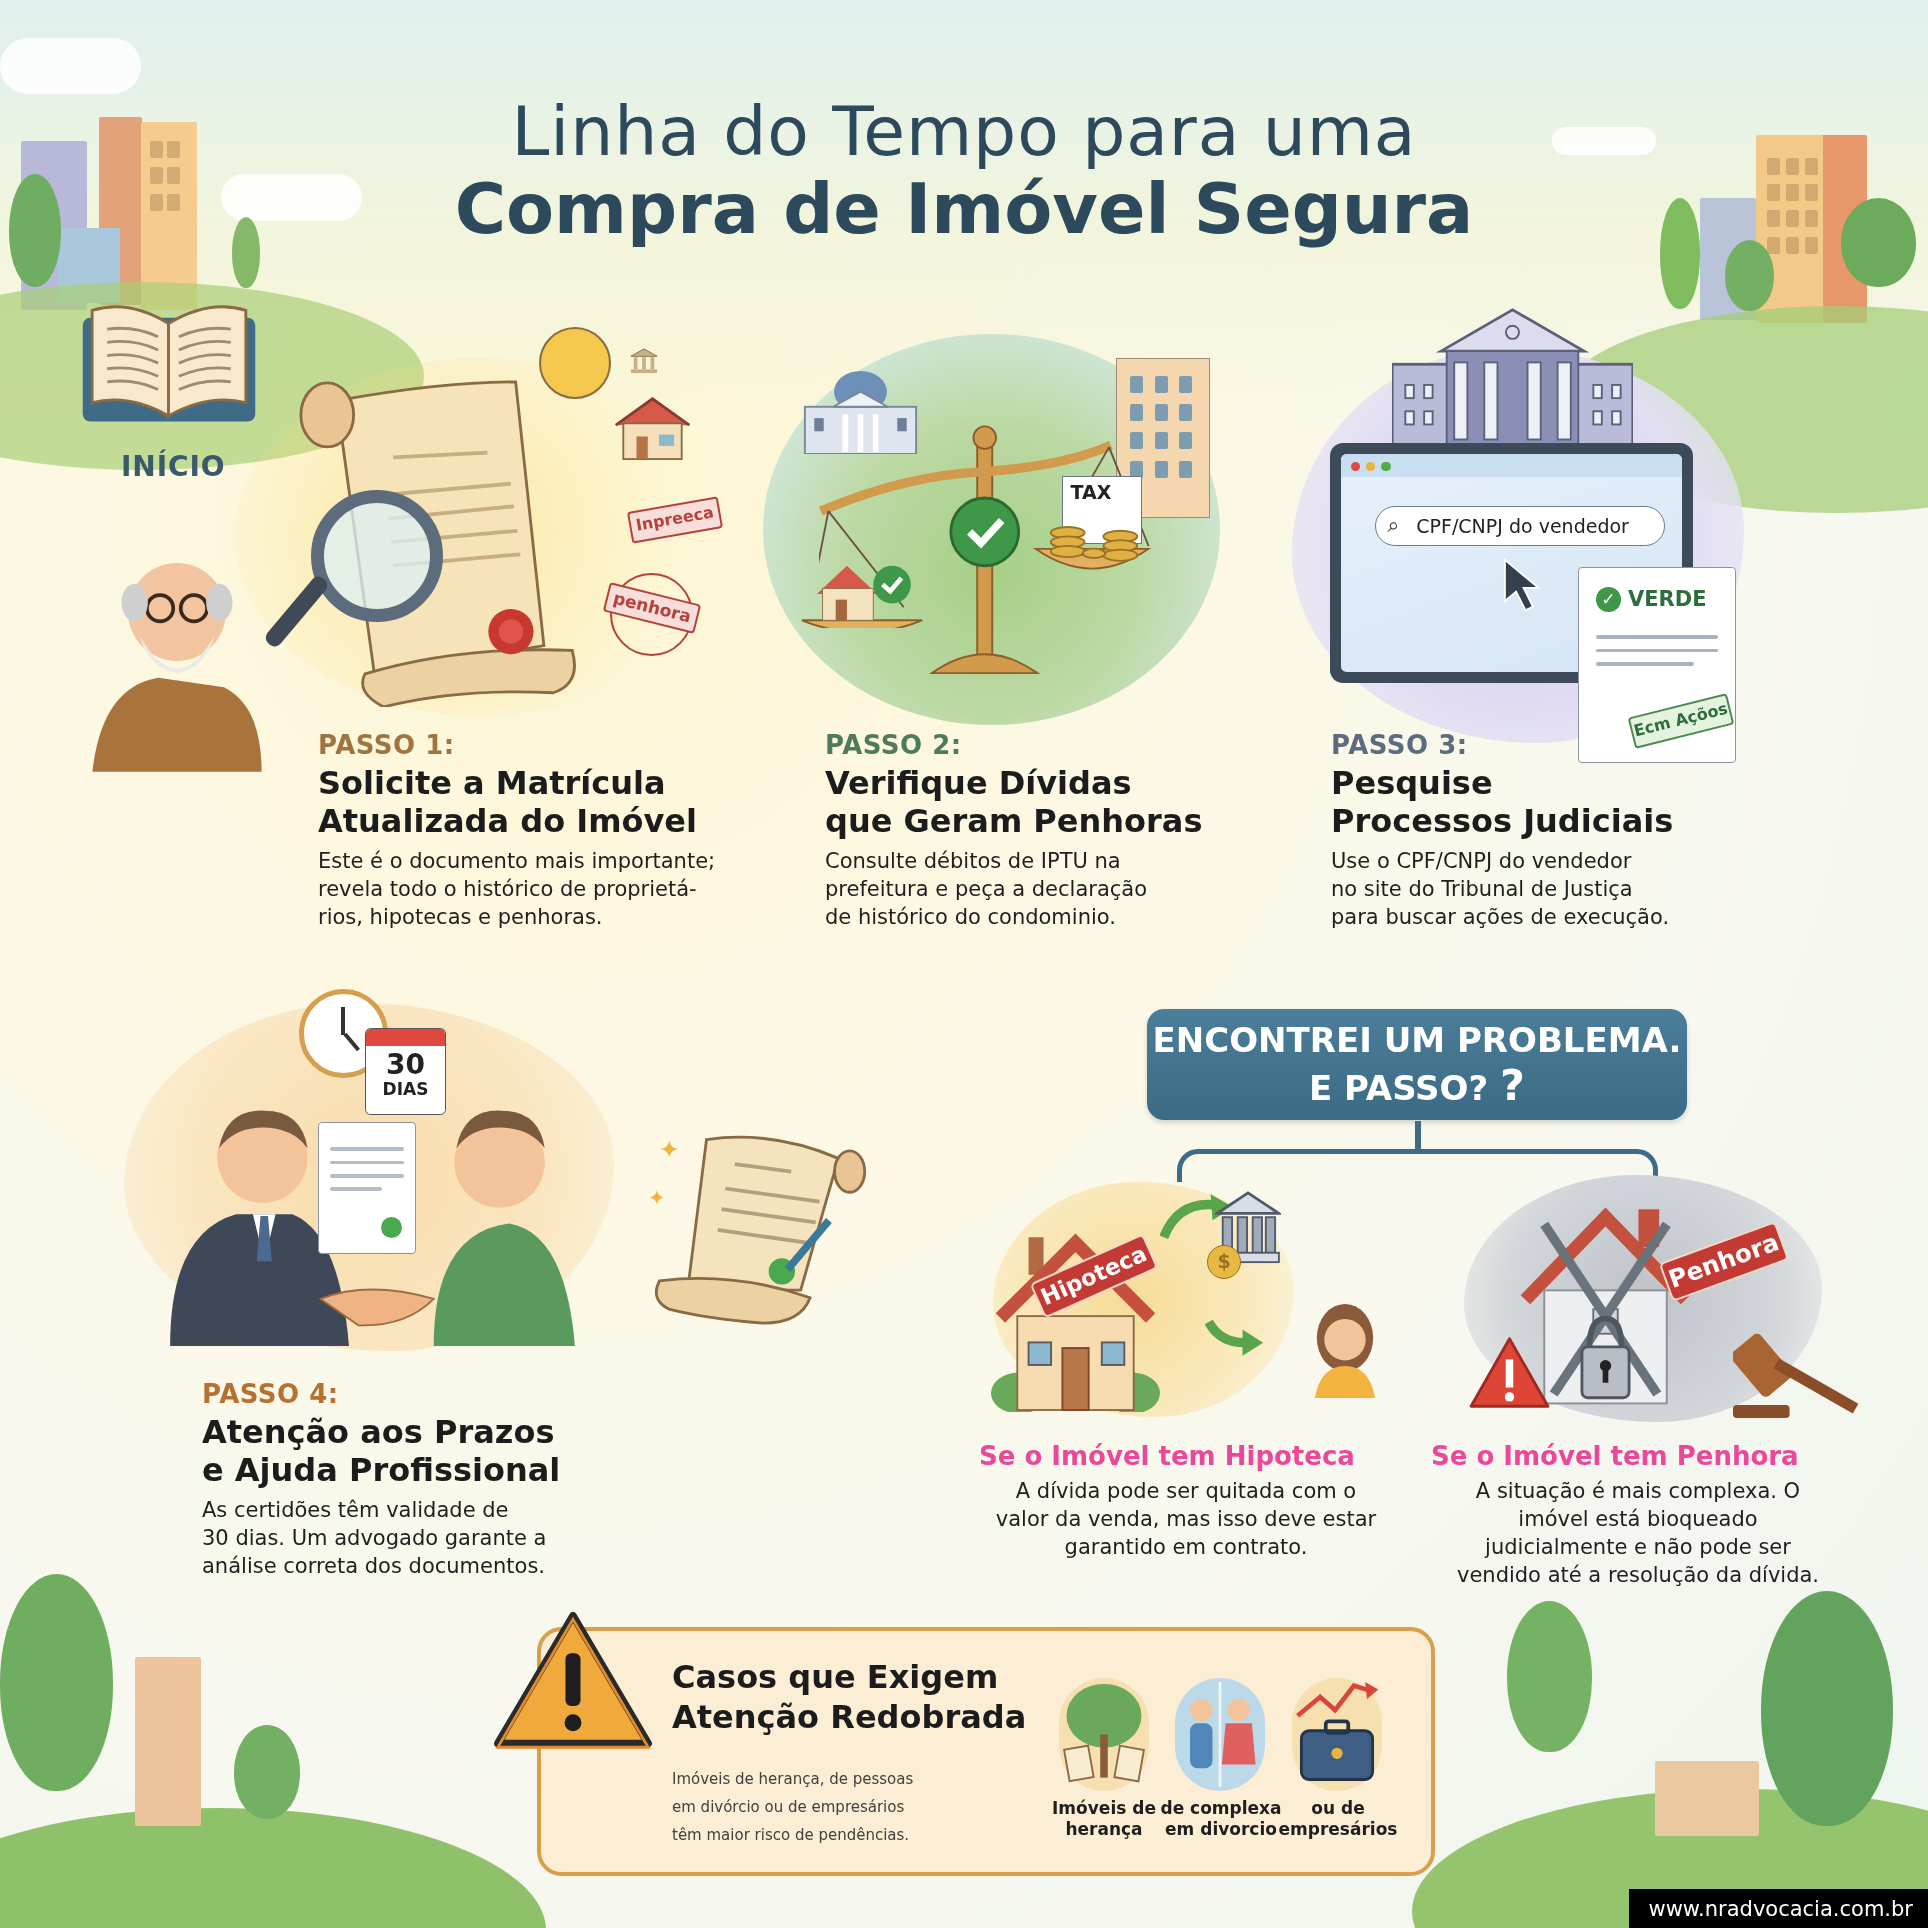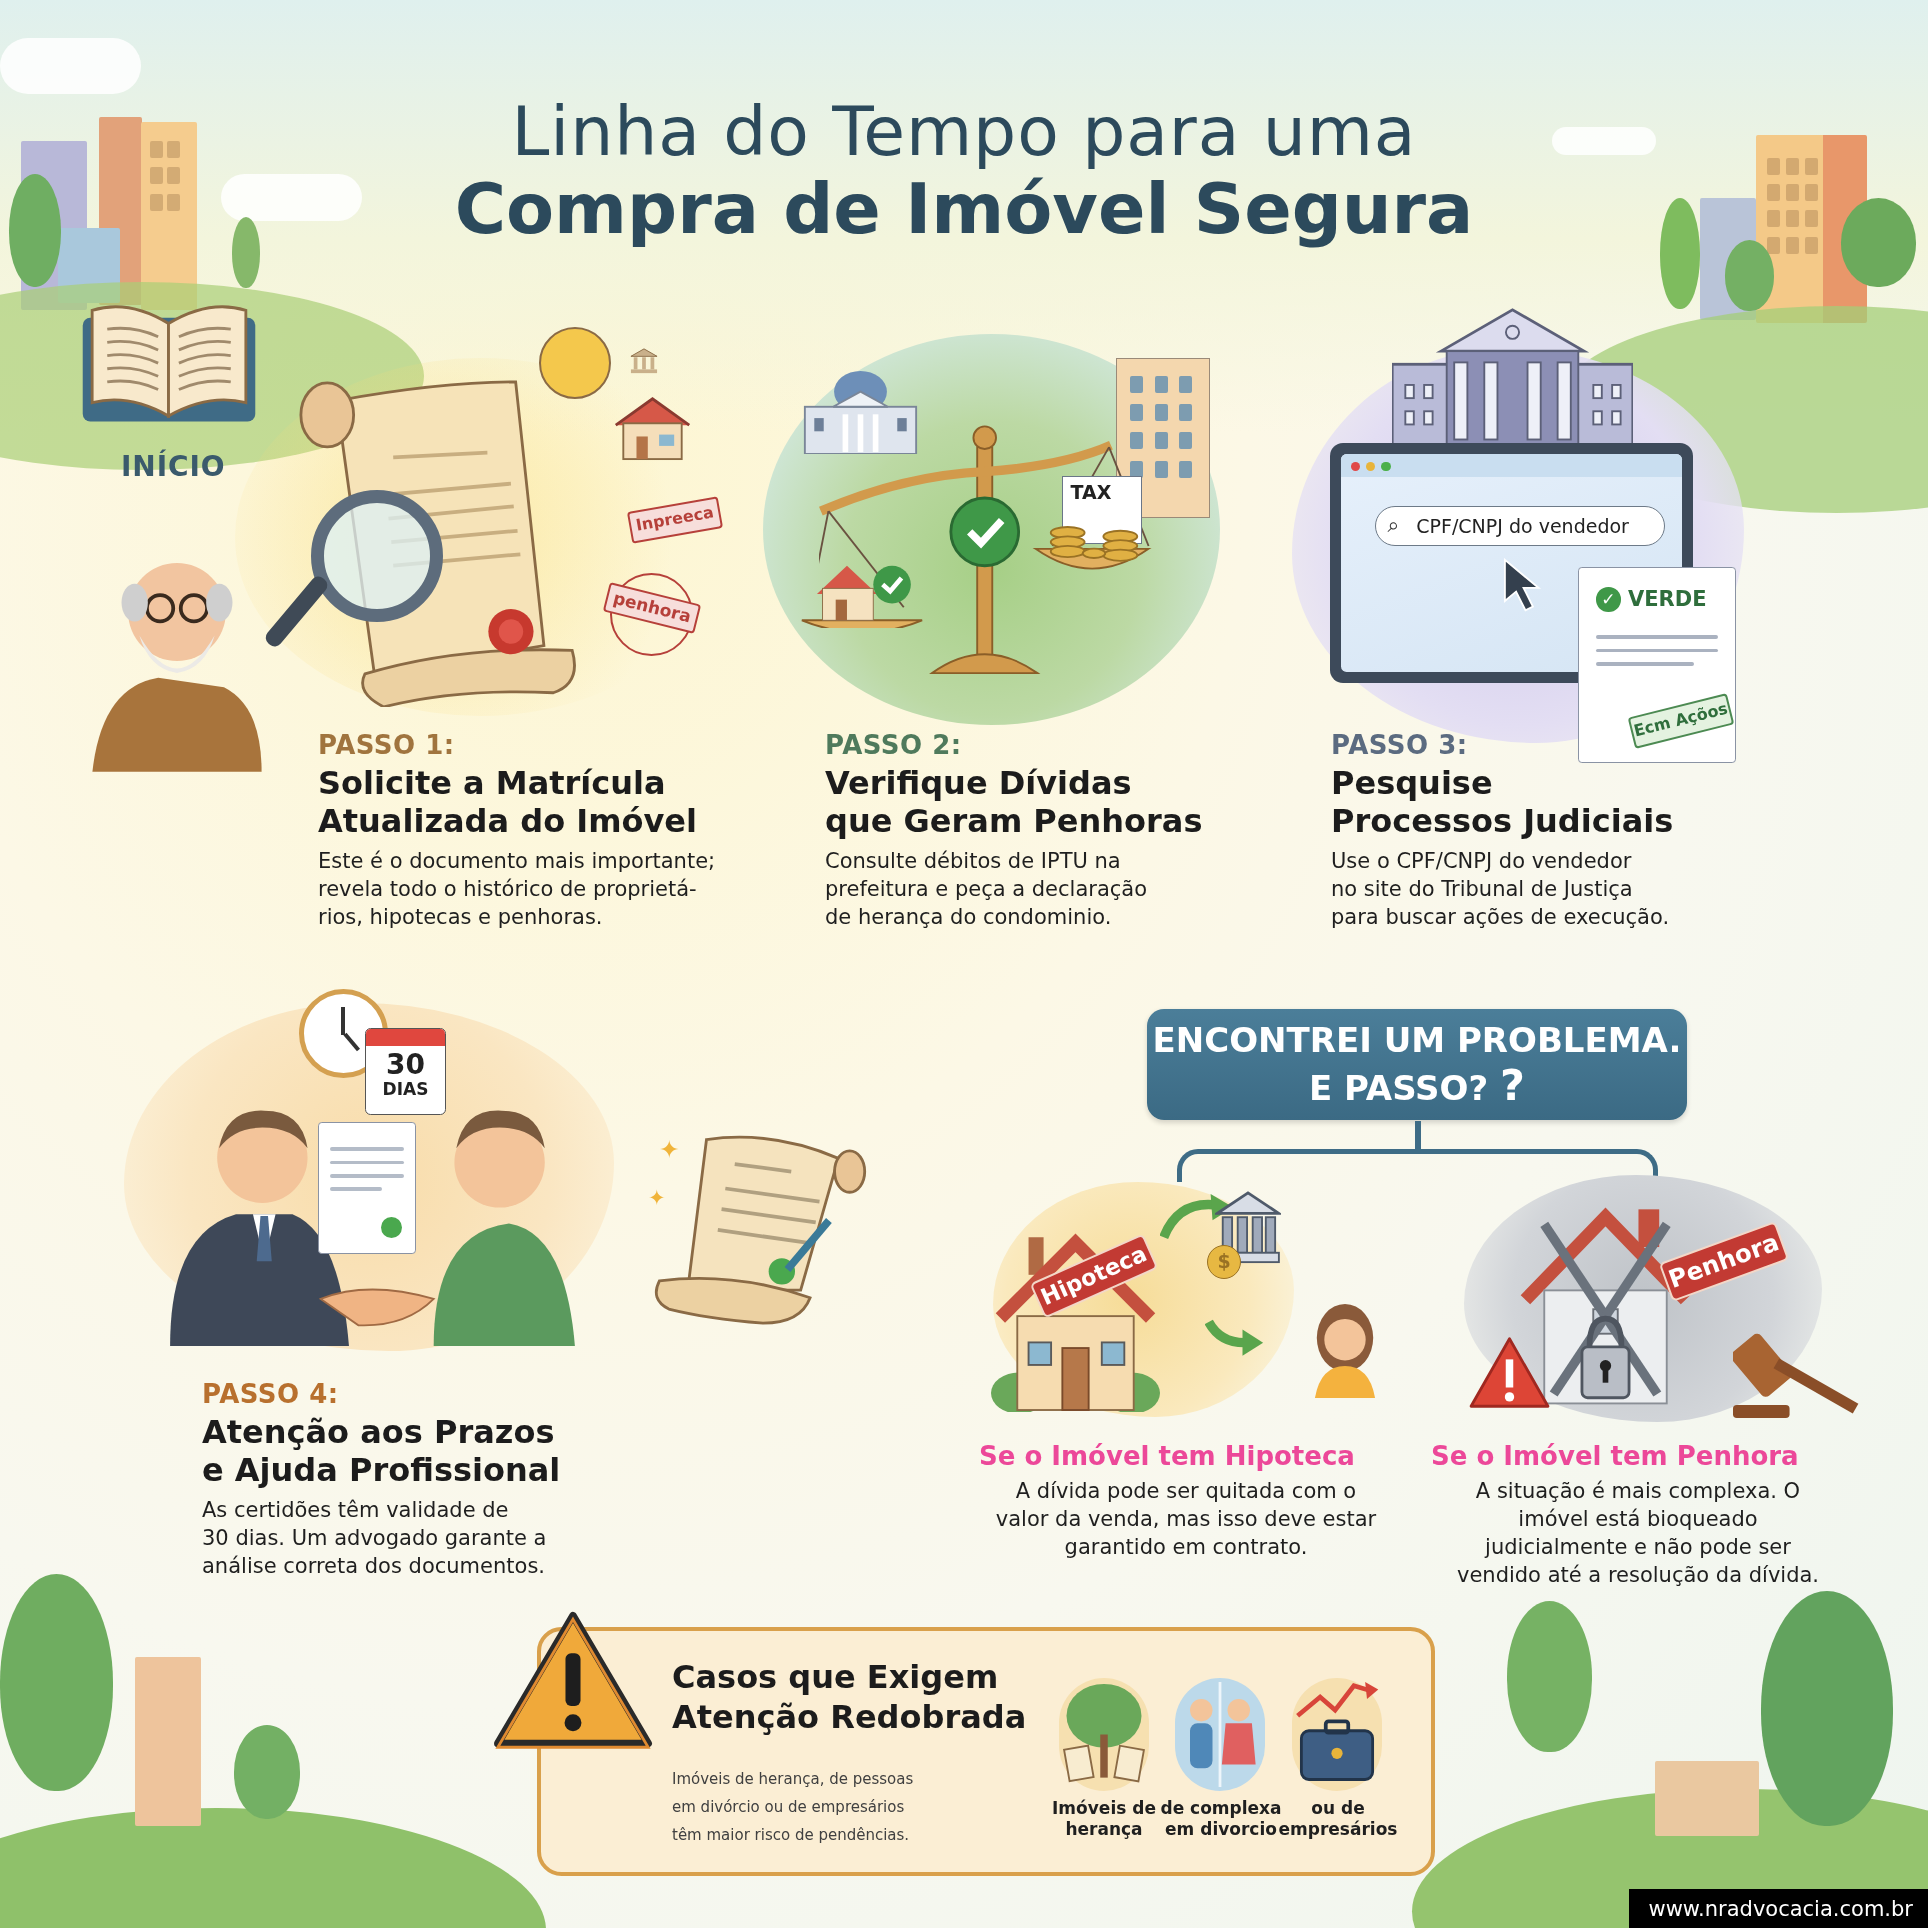--- a/index.html
+++ b/index.html
@@ -254,21 +254,21 @@
 
 <div class="abs" style="left:825px;top:730px;width:414px;">
   <div class="step-label" style="color:#4f7a5c;">PASSO 2:</div>
   <div class="step-title">
     <div>Verifique Dívidas</div>
     <div>que Geram Penhoras</div>
   </div>
   <div class="step-desc">
     <div>Consulte débitos de IPTU na</div>
     <div>prefeitura e peça a declaração</div>
-    <div>de herança do condominio.</div>
+    <div>de histórico do condominio.</div>
   </div>
 </div>
 
 <div class="abs blob" style="left:1292px;top:348px;width:452px;height:395px;background:radial-gradient(circle at 50% 50%,#cfc8ea,#e3def3 60%,rgba(238,235,248,.4) 100%);"></div>
 <div class="abs" style="left:1392px;top:306px;width:241px;height:141px;">
   <svg width="241" height="141" viewBox="0 0 256 150">
     <path d="M52 48 L128 4 L204 48 Z" fill="#dcdcee" stroke="#5c6078" stroke-width="3"></path>
     <circle cx="128" cy="28" r="7" fill="none" stroke="#5c6078" stroke-width="2"></circle>
     <rect x="0" y="62" width="256" height="88" fill="#b9bbd8" stroke="#5c6078" stroke-width="3"></rect>
     <rect x="58" y="48" width="140" height="100" fill="#8c8fb5" stroke="#5c6078" stroke-width="2"></rect>

